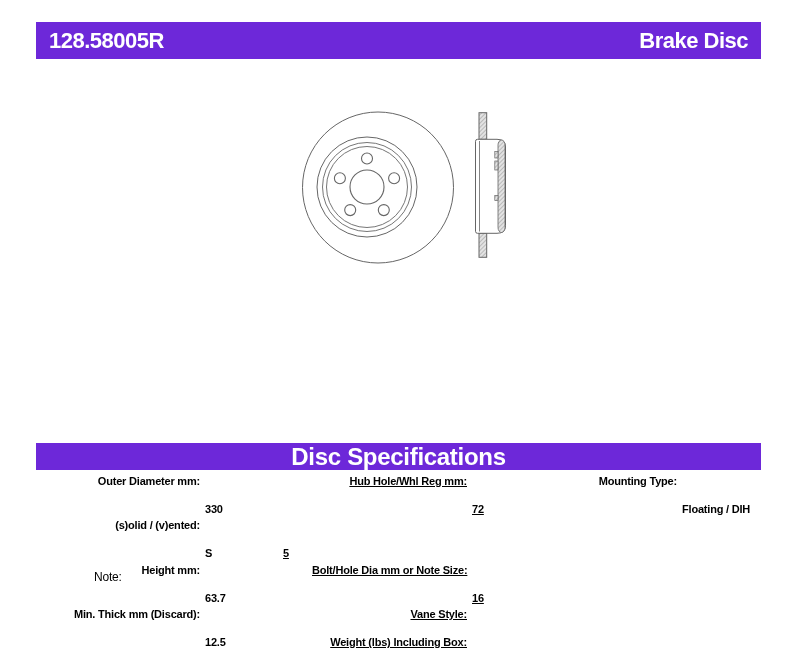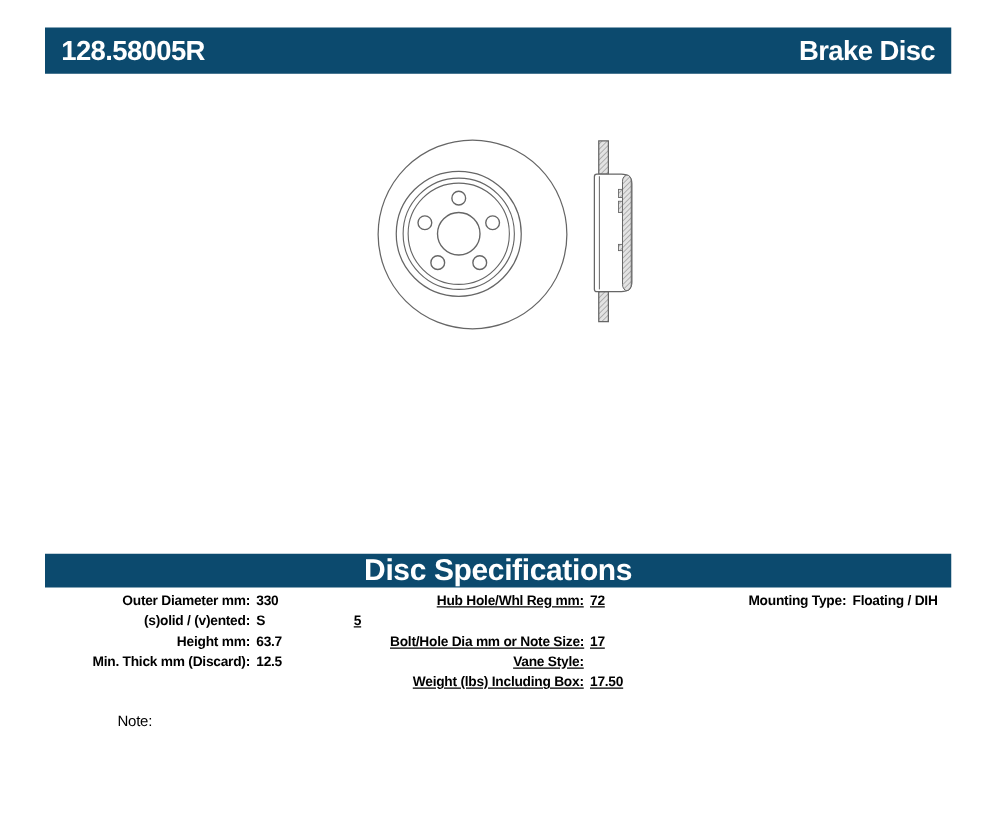--- a/index.html
+++ b/index.html
@@ -1,42 +1,42 @@
 <!DOCTYPE html>
 <html><head>
 <meta charset="utf-8">
 <style>
   html,body { margin:0; padding:0; background:#ffffff; }
   .page {
     position:relative; width:800px; height:655px; background:#ffffff;
     font-family:"Liberation Sans", sans-serif; color:#000; overflow:hidden;
   }
   .bar {
-    position:absolute; left:36px; width:725px; background:#0c4a6e; color:#fff;
+    position:absolute; left:36px; width:725px; background:#6d28d9; color:#fff;
     font-weight:bold; box-sizing:border-box;
   }
   .header-bar {
     top:22px; height:37px; display:flex; justify-content:space-between;
     align-items:center; padding:0 13px; font-size:22px; letter-spacing:-0.5px;
   }
   .section-bar {
     top:443px; height:27px; display:flex; justify-content:center;
     align-items:center; font-size:24px; letter-spacing:-0.3px;
   }
   .drawing-svg { position:absolute; left:288px; top:98px; }
   .spec-col {
     position:absolute; top:473px; font-size:11px; font-weight:bold;
     letter-spacing:-0.2px; white-space:nowrap;
   }
   .spec-row { display:flex; line-height:16.3px; }
   .spec-label { display:inline-block; text-align:right;margin-left:34px; }
   .col-left  { left:36px;  } .col-left  .spec-label { width:130px; }
   .col-mid   { left:278px;text-decoration:underline; } .col-mid   .spec-label { width:155px; }
   .col-right { left:548px; } .col-right .spec-label { width:95px;  }
-  .spec-value { margin-left:5px; }
+  .spec-value { margin-left:5px;margin-top:28px; }
   .note-label {
     position:absolute; left:94px; top:570px; font-size:12px; font-weight:normal;
     letter-spacing:-0.2px;
   }
 </style>
 </head>
 <body>
 
 <div class="page">
 
@@ -113,21 +113,21 @@
   <div class="spec-col col-mid">
     <div class="spec-row">
       <span class="spec-label">Hub Hole/Whl Reg mm:</span>
       <span class="spec-value">72</span>
     </div>
     <div class="spec-row">
       <span class="spec-value">5</span>
     </div>
     <div class="spec-row">
       <span class="spec-label">Bolt/Hole Dia mm or Note Size:</span>
-      <span class="spec-value">17</span>
+      <span class="spec-value">16</span>
     </div>
     <div class="spec-row">
       <span class="spec-label">Vane Style:</span>
       <span class="spec-value"></span>
     </div>
     <div class="spec-row">
       <span class="spec-label">Weight (lbs) Including Box:</span>
       <span class="spec-value">17.50</span>
     </div>
   </div>

